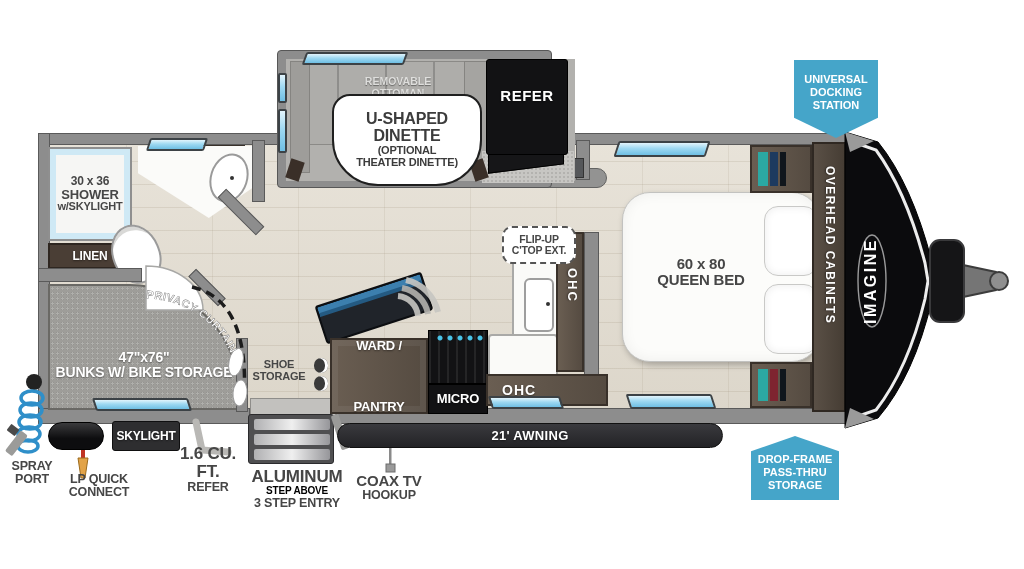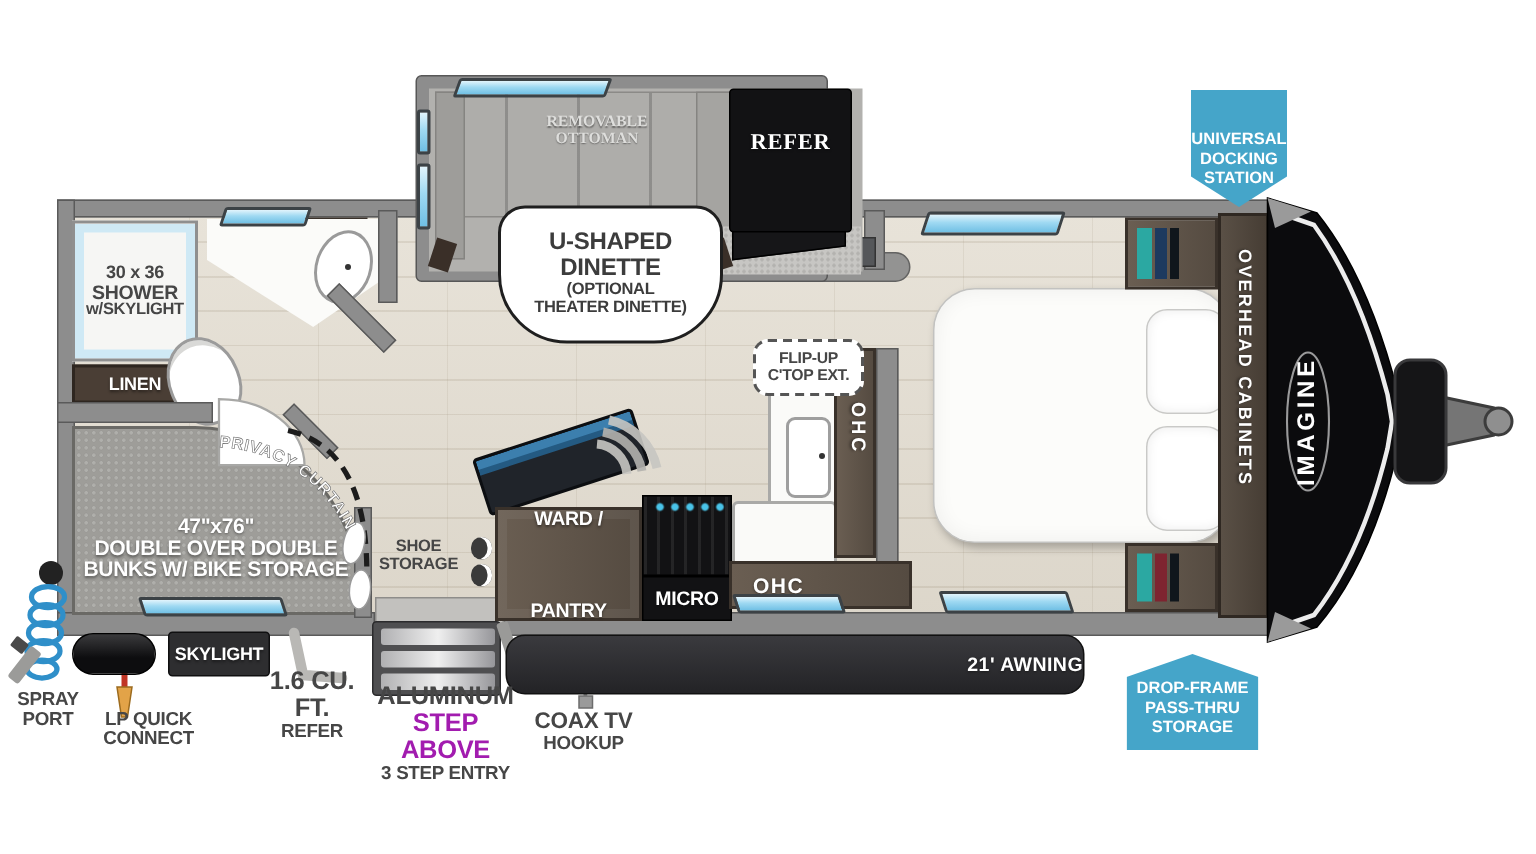--- a/index.html
+++ b/index.html
@@ -18,21 +18,21 @@
   .win{background:linear-gradient(180deg,#e2f4fc 0%,#9fd9f2 45%,#6fbfe4 100%);border:2px solid #3c4246;border-radius:2px;}
   .cab{background:linear-gradient(90deg,#6a5e52,#554b41);border:2px solid #39312a;}
   .blackbox{background:#121214;border:1px solid #000;}
   .whitef{background:#fafaf8;border:2px solid #a9a9a7;}
   .lbl{color:#464646;font-weight:bold;text-align:center;line-height:1.06;letter-spacing:-.2px;}
   .wlbl{color:#fff;font-weight:bold;text-align:center;line-height:1.06;letter-spacing:-.2px;
         text-shadow:0 1px 2px rgba(0,0,0,.45);}
   .flex{display:flex;flex-direction:column;align-items:center;justify-content:center;}
   .badge{background:#45a5c9;color:#fff;font-weight:bold;text-align:center;line-height:1.18;}
   .vtext{writing-mode:vertical-rl;text-orientation:mixed;}
-  .bubble{background:#fff;border:2px solid #1f1f1f;margin-top:43px;}
+  .bubble{background:#fff;border:2px solid #1f1f1f;}
 </style>
 </head>
 <body>
 
 <div id="canvas">
 
   <div class="abs wood" style="left:40px;top:138px;width:806px;height:280px;"></div>
 
   <div class="abs" style="left:283px;top:168px;width:324px;height:20px;background:#939392;border:1px solid #636362;border-radius:10px;"></div>
 
@@ -58,21 +58,20 @@
   <div class="abs" style="left:112px;top:224px;width:48px;height:60px;background:#fff;border:2px solid #9b9b9b;border-radius:50% 50% 46% 46%;transform:rotate(-22deg);box-shadow:inset 0 8px 0 -4px #d9d9d7;"></div>
   <div class="abs wall" style="left:38px;top:268px;width:104px;height:14px;"></div>
   <div class="abs wall" style="left:252px;top:140px;width:13px;height:62px;"></div>
   <div class="abs wall" style="left:214px;top:206px;width:54px;height:12px;transform:rotate(45deg);"></div>
   <div class="abs wall" style="left:186px;top:282px;width:42px;height:11px;transform:rotate(45deg);"></div>
   <div class="abs win" style="left:148px;top:138px;width:58px;height:13px;transform:skewX(-18deg);"></div>
 
   <div class="abs carpet" style="left:48px;top:284px;width:192px;height:126px;border-top-right-radius:110px;"></div>
   <div class="abs flex" style="left:46px;top:332px;width:196px;height:66px;">
     <span class="wlbl" style="font-size:14px">47"x76"</span>
-    <span class="wlbl" style="font-size:14px">DOUBLE OVER DOUBLE</span>
     <span class="wlbl" style="font-size:14px">BUNKS W/ BIKE STORAGE</span>
   </div>
   <div class="abs win" style="left:94px;top:398px;width:96px;height:13px;transform:skewX(18deg);"></div>
   <div class="abs wall" style="left:236px;top:338px;width:12px;height:74px;"></div>
 
   <div class="abs" style="left:250px;top:398px;width:86px;height:18px;background:#c2c1be;border:1px solid #8e8d8a;"></div>
   <div class="abs" style="left:248px;top:414px;width:86px;height:50px;background:#4f4f51;border:1px solid #2b2b2d;border-radius:3px;">
     <div class="abs" style="left:5px;top:4px;width:76px;height:11px;border-radius:2px;background:linear-gradient(90deg,#b0b0b2,#efefef,#96969a);"></div>
     <div class="abs" style="left:5px;top:19px;width:76px;height:11px;border-radius:2px;background:linear-gradient(90deg,#b0b0b2,#efefef,#96969a);"></div>
     <div class="abs" style="left:5px;top:34px;width:76px;height:11px;border-radius:2px;background:linear-gradient(90deg,#b0b0b2,#efefef,#96969a);"></div>
@@ -107,37 +106,41 @@
   <div class="abs" style="left:568px;top:158px;width:16px;height:20px;background:#55575a;border:1px solid #333;"></div>
   <div class="abs wall" style="left:584px;top:232px;width:15px;height:148px;"></div>
   <div class="abs cab" style="left:486px;top:374px;width:122px;height:32px;">
     <span class="wlbl" style="position:absolute;left:14px;top:7px;font-size:14px;letter-spacing:1px;">OHC</span>
   </div>
   <div class="abs win" style="left:490px;top:396px;width:72px;height:13px;transform:skewX(18deg);"></div>
 
   <div class="abs" style="left:622px;top:192px;width:198px;height:170px;background:#fcfcfa;border:1px solid #c2c2c0;border-radius:28px;box-shadow:2px 3px 6px rgba(0,0,0,.25), inset 0 0 14px rgba(0,0,0,.06);"></div>
   <div class="abs" style="left:764px;top:206px;width:54px;height:70px;background:#fff;border:1px solid #c9c9c7;border-radius:14px;box-shadow:inset 0 0 8px rgba(0,0,0,.08);"></div>
   <div class="abs" style="left:764px;top:284px;width:54px;height:70px;background:#fff;border:1px solid #c9c9c7;border-radius:14px;box-shadow:inset 0 0 8px rgba(0,0,0,.08);"></div>
+  <div class="abs flex" style="left:628px;top:250px;width:146px;height:44px;">
+    <span class="lbl" style="font-size:15px">60 x 80</span>
+    <span class="lbl" style="font-size:15px">QUEEN BED</span>
+  </div>
   <div class="abs cab" style="left:750px;top:145px;width:62px;height:48px;">
     <div class="abs" style="left:6px;top:5px;width:10px;height:34px;background:#2ba8a2;"></div>
     <div class="abs" style="left:18px;top:5px;width:8px;height:34px;background:#1d3a5f;"></div>
     <div class="abs" style="left:28px;top:5px;width:6px;height:34px;background:#10161c;"></div>
   </div>
   <div class="abs cab" style="left:750px;top:362px;width:62px;height:46px;">
     <div class="abs" style="left:6px;top:5px;width:10px;height:32px;background:#2ba8a2;"></div>
     <div class="abs" style="left:18px;top:5px;width:8px;height:32px;background:#7e2430;"></div>
     <div class="abs" style="left:28px;top:5px;width:6px;height:32px;background:#10161c;"></div>
   </div>
   <div class="abs" style="left:812px;top:142px;width:34px;height:270px;background:linear-gradient(90deg,#5a5046,#463d34);border:2px solid #2f2822;">
     <span class="wlbl vtext" style="position:absolute;left:9px;top:22px;font-size:12px;letter-spacing:1.5px;">OVERHEAD CABINETS</span>
   </div>
   <div class="abs win" style="left:616px;top:141px;width:92px;height:16px;transform:skewX(-18deg);"></div>
   <div class="abs win" style="left:628px;top:394px;width:86px;height:15px;transform:skewX(18deg);"></div>
 
-  <div class="abs" style="left:277px;top:50px;width:275px;height:138px;background:#8d8d8d;border:1px solid #575757;border-radius:4px;font-family:Liberation Serif, serif;">
+  <div class="abs" style="left:277px;top:50px;width:275px;height:138px;background:#8d8d8d;border:1px solid #575757;border-radius:4px;">
     <div class="abs" style="left:8px;top:8px;width:289px;height:122px;background:#b2b1ae;"></div>
     <div class="abs" style="left:12px;top:10px;width:196px;height:84px;background:#aeadaa;background-image:repeating-linear-gradient(90deg,transparent 0 46px,rgba(60,60,60,.28) 46px 48px);border:1px solid #8b8a87;"></div>
     <div class="abs" style="left:12px;top:10px;width:20px;height:112px;background:#9e9d9a;border:1px solid #858481;"></div>
     <div class="abs" style="left:186px;top:10px;width:24px;height:104px;background:#a5a4a1;border:1px solid #858481;"></div>
     <div class="abs flex" style="left:64px;top:22px;width:112px;height:28px;">
       <span style="font-size:10.5px;font-weight:bold;color:#dededc;text-shadow:0 1px 1px rgba(0,0,0,.4);">REMOVABLE</span>
       <span style="font-size:10.5px;font-weight:bold;color:#dededc;text-shadow:0 1px 1px rgba(0,0,0,.4);">OTTOMAN</span>
     </div>
     <div class="abs" style="left:204px;top:100px;width:92px;height:32px;background:#c7c6c3;background-image:radial-gradient(rgba(0,0,0,.1) 1px,transparent 1.3px);background-size:4px 4px;"></div>
     <div class="abs" style="left:210px;top:80px;width:76px;height:38px;background:#161618;transform:skewY(-7deg);border:1px solid #000;"></div>
@@ -209,36 +212,36 @@
     <g>
       <rect x="389" y="446" width="2.5" height="20" fill="#8a8a8a"></rect>
       <rect x="386" y="464" width="9" height="8" fill="#9a9a9a" stroke="#6c6c6c"></rect>
     </g>
   </svg>
 
   <div class="abs" style="left:48px;top:422px;width:56px;height:28px;background:linear-gradient(180deg,#3a3a3c,#0d0d0f 60%);border-radius:14px;border:1px solid #000;"></div>
   <div class="abs flex" style="left:112px;top:421px;width:68px;height:30px;background:#2e2e30;border:1px solid #0f0f10;border-radius:3px;">
     <span class="wlbl" style="font-size:12px">SKYLIGHT</span>
   </div>
-  <div class="abs flex" style="left:337px;top:423px;width:386px;height:40px;background:linear-gradient(180deg,#3a3a3e,#232326);border:1px solid #111;border-radius:13px;align-items:flex-end;">
+  <div class="abs flex" style="left:337px;top:423px;width:386px;height:25px;background:linear-gradient(180deg,#3a3a3e,#232326);border:1px solid #111;border-radius:13px;">
     <span class="wlbl" style="font-size:13px;letter-spacing:.3px">21' AWNING</span>
   </div>
 
   <div class="abs flex bubble" style="left:332px;top:94px;width:150px;height:92px;border-radius:18px 18px 46px 46px;">
     <span class="lbl" style="font-size:16px;color:#3c3c3c">U-SHAPED</span>
     <span class="lbl" style="font-size:16px;color:#3c3c3c">DINETTE</span>
     <span class="lbl" style="font-size:11px;color:#3c3c3c">(OPTIONAL</span>
     <span class="lbl" style="font-size:11px;color:#3c3c3c">THEATER DINETTE)</span>
   </div>
   <div class="abs flex" style="left:502px;top:226px;width:74px;height:38px;background:#fff;border:2px dashed #555;border-radius:10px;">
     <span class="lbl" style="font-size:10.5px">FLIP-UP</span>
     <span class="lbl" style="font-size:10.5px">C'TOP EXT.</span>
   </div>
 
-  <div class="abs badge" style="left:794px;top:60px;width:64px;height:78px;clip-path:polygon(0 0,100% 0,100% 74%,50% 100%,0 74%);padding-top:27px;font-size:11px;">
+  <div class="abs badge" style="left:794px;top:60px;width:84px;height:78px;clip-path:polygon(0 0,100% 0,100% 74%,50% 100%,0 74%);padding-top:13px;font-size:11px;">
     <div>UNIVERSAL</div>
     <div>DOCKING</div>
     <div>STATION</div>
   </div>
   <div class="abs badge" style="left:751px;top:436px;width:88px;height:64px;clip-path:polygon(0 24%,50% 0,100% 24%,100% 100%,0 100%);padding-top:17px;font-size:11px;">
     <div>DROP-FRAME</div>
     <div>PASS-THRU</div>
     <div>STORAGE</div>
   </div>
 
@@ -249,21 +252,21 @@
   <div class="abs flex" style="left:56px;top:468px;width:86px;height:36px;">
     <span class="lbl" style="font-size:12.5px">LP QUICK</span>
     <span class="lbl" style="font-size:12.5px">CONNECT</span>
   </div>
   <div class="abs flex" style="left:168px;top:452px;width:80px;height:36px;">
     <span class="lbl" style="font-size:17px">1.6 CU. FT.</span>
     <span class="lbl" style="font-size:12.5px">REFER</span>
   </div>
   <div class="abs flex" style="left:246px;top:464px;width:102px;height:50px;">
     <span class="lbl" style="font-size:17px">ALUMINUM</span>
-    <span class="lbl" style="font-size:17px;color:#a21caf">STEP ABOVE</span>
+    <span class="lbl" style="font-size:10px;color:#000000">STEP ABOVE</span>
     <span class="lbl" style="font-size:12.5px">3 STEP ENTRY</span>
   </div>
   <div class="abs flex" style="left:346px;top:470px;width:86px;height:36px;">
     <span class="lbl" style="font-size:15px">COAX TV</span>
     <span class="lbl" style="font-size:12.5px">HOOKUP</span>
   </div>
 
 </div>
 
 </body></html>

